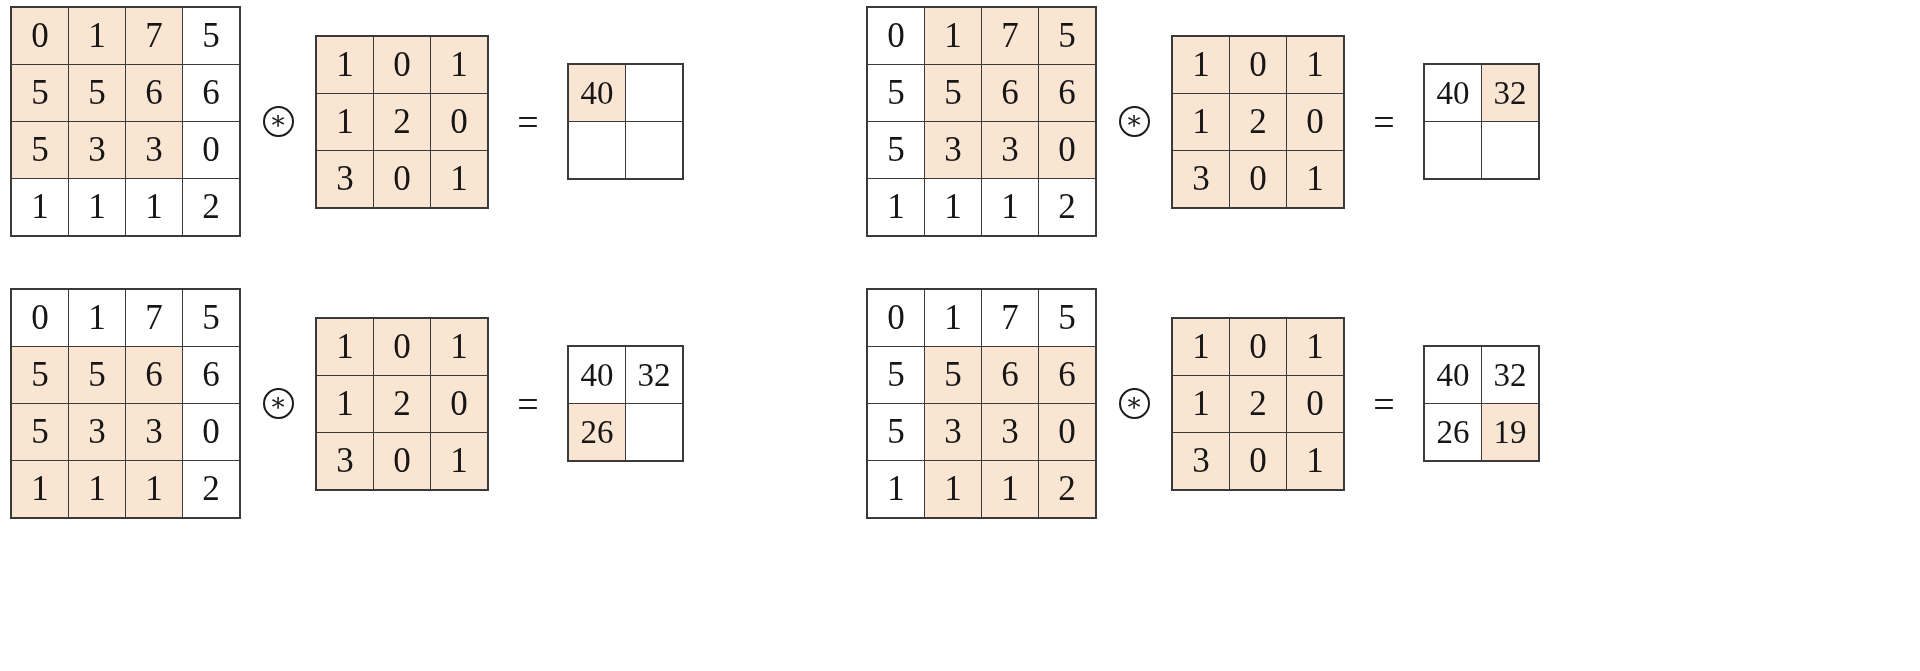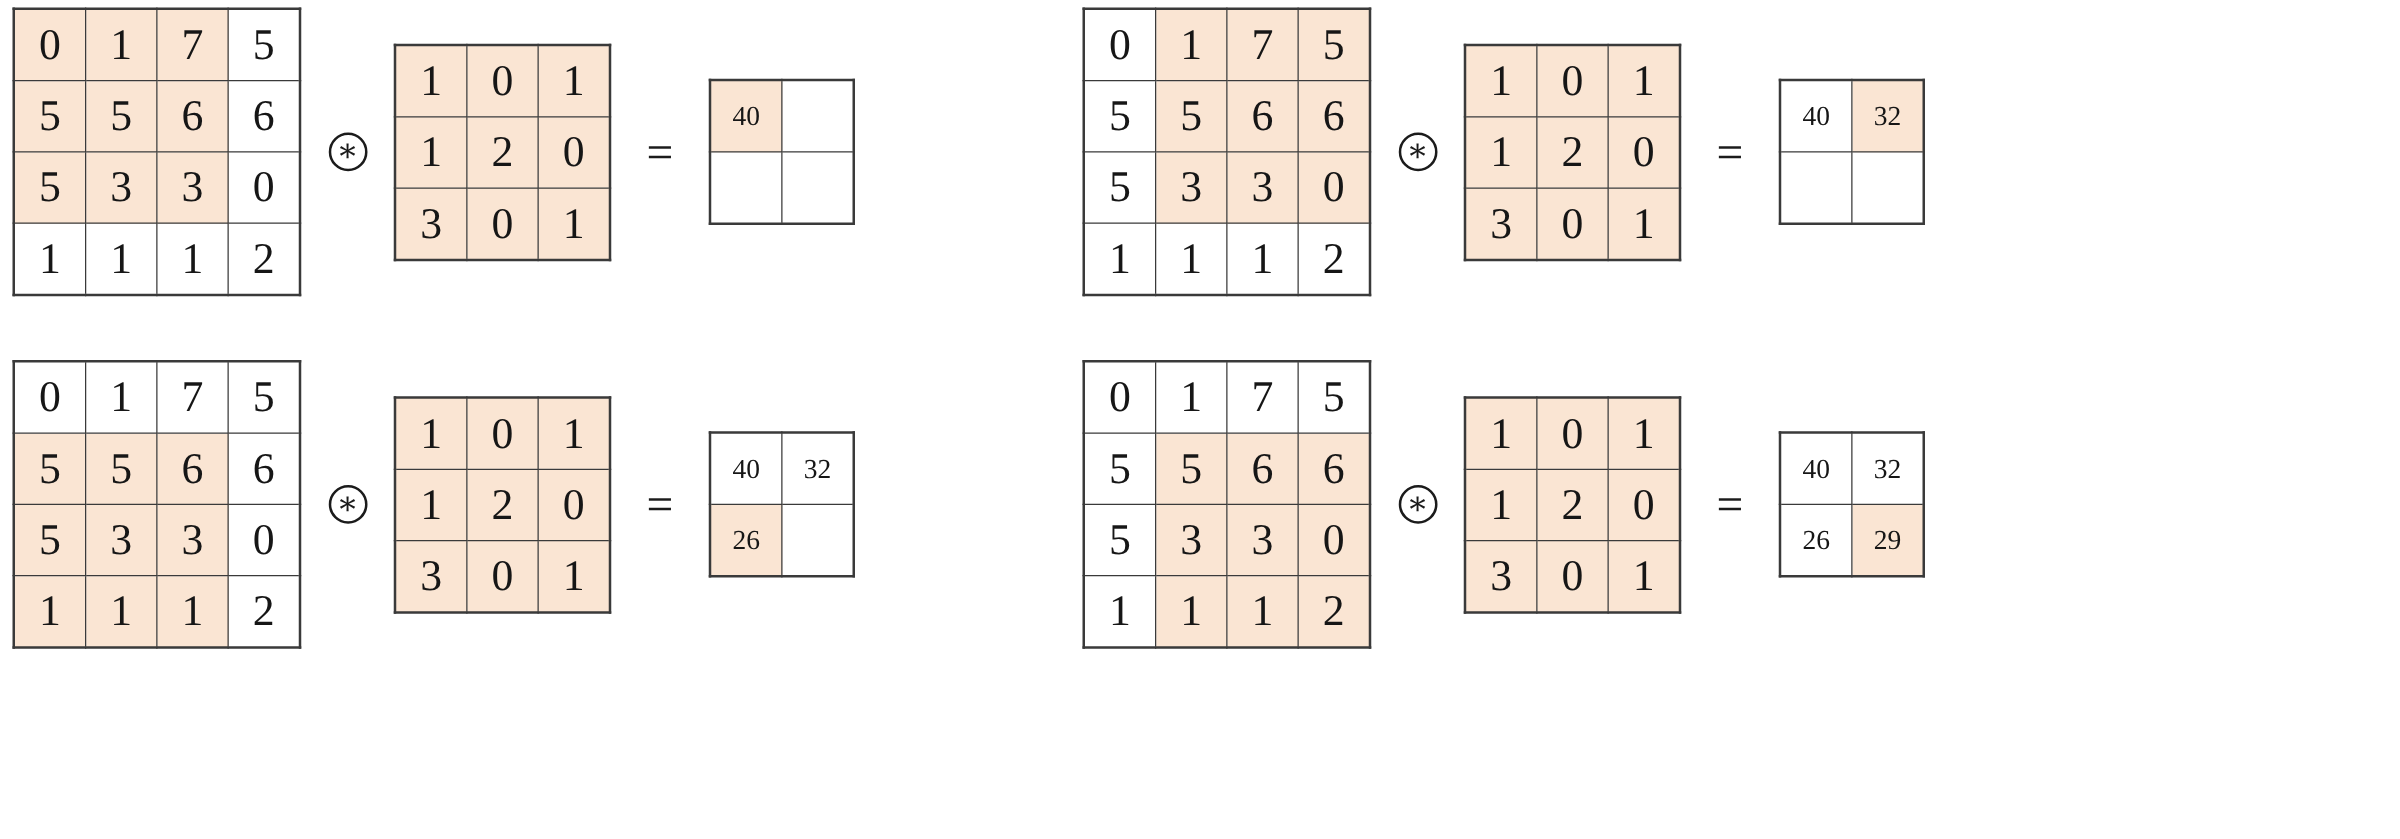--- a/index.html
+++ b/index.html
@@ -60,21 +60,21 @@
   .m-kernel td {
     width: 54px;
     height: 54px;
     font-size: 35px;
     line-height: 54px;
   }
   
   .m-output td {
     width: 54px;
     height: 54px;
-    font-size: 22px;
+    font-size: 33px;
     line-height: 54px;
   }
 
   
   .op {
     display: flex;
     align-items: center;
     justify-content: center;
     flex: 0 0 auto;
     color: #1b1b1b;
@@ -355,18 +355,18 @@
       </table>
       <div class="op op-eq">=</div>
       <table class="matrix m-output">
         <tbody>
           <tr>
             <td>40</td>
             <td>32</td>
           </tr>
           <tr>
             <td>26</td>
-            <td class="hl">29</td>
+            <td class="hl">19</td>
           </tr>
         </tbody>
       </table>
     </div>
   </div>
 
 </body></html>

